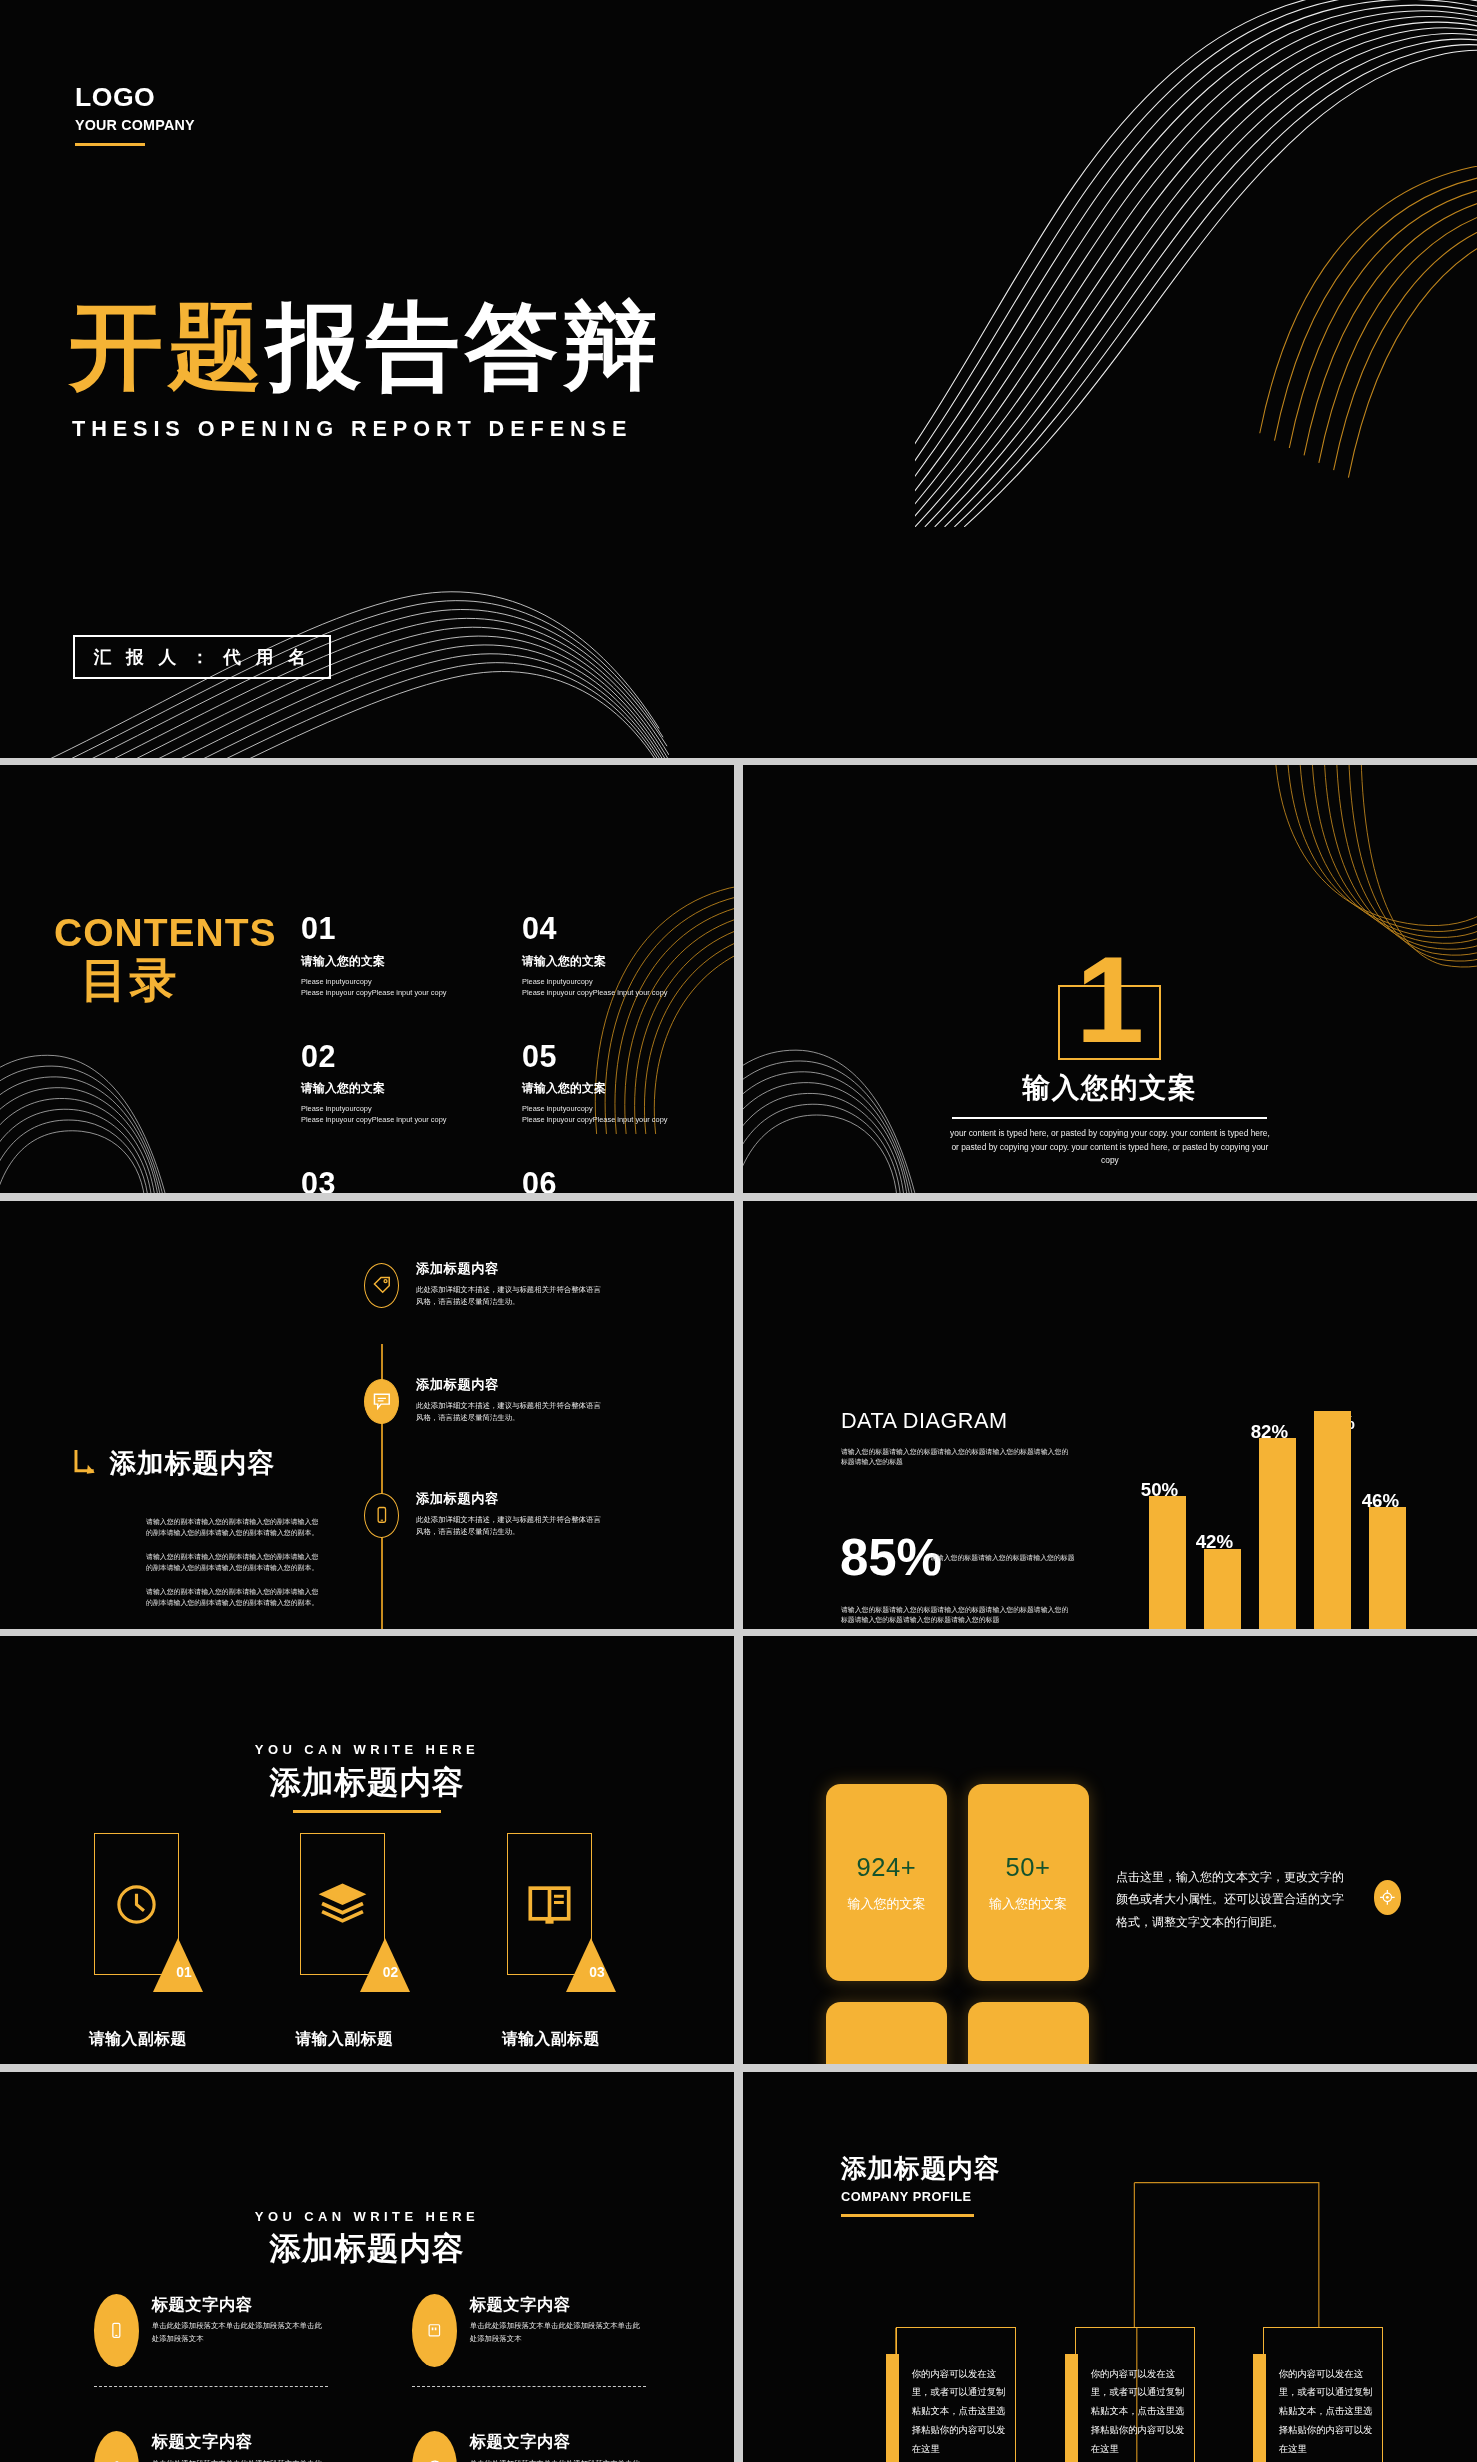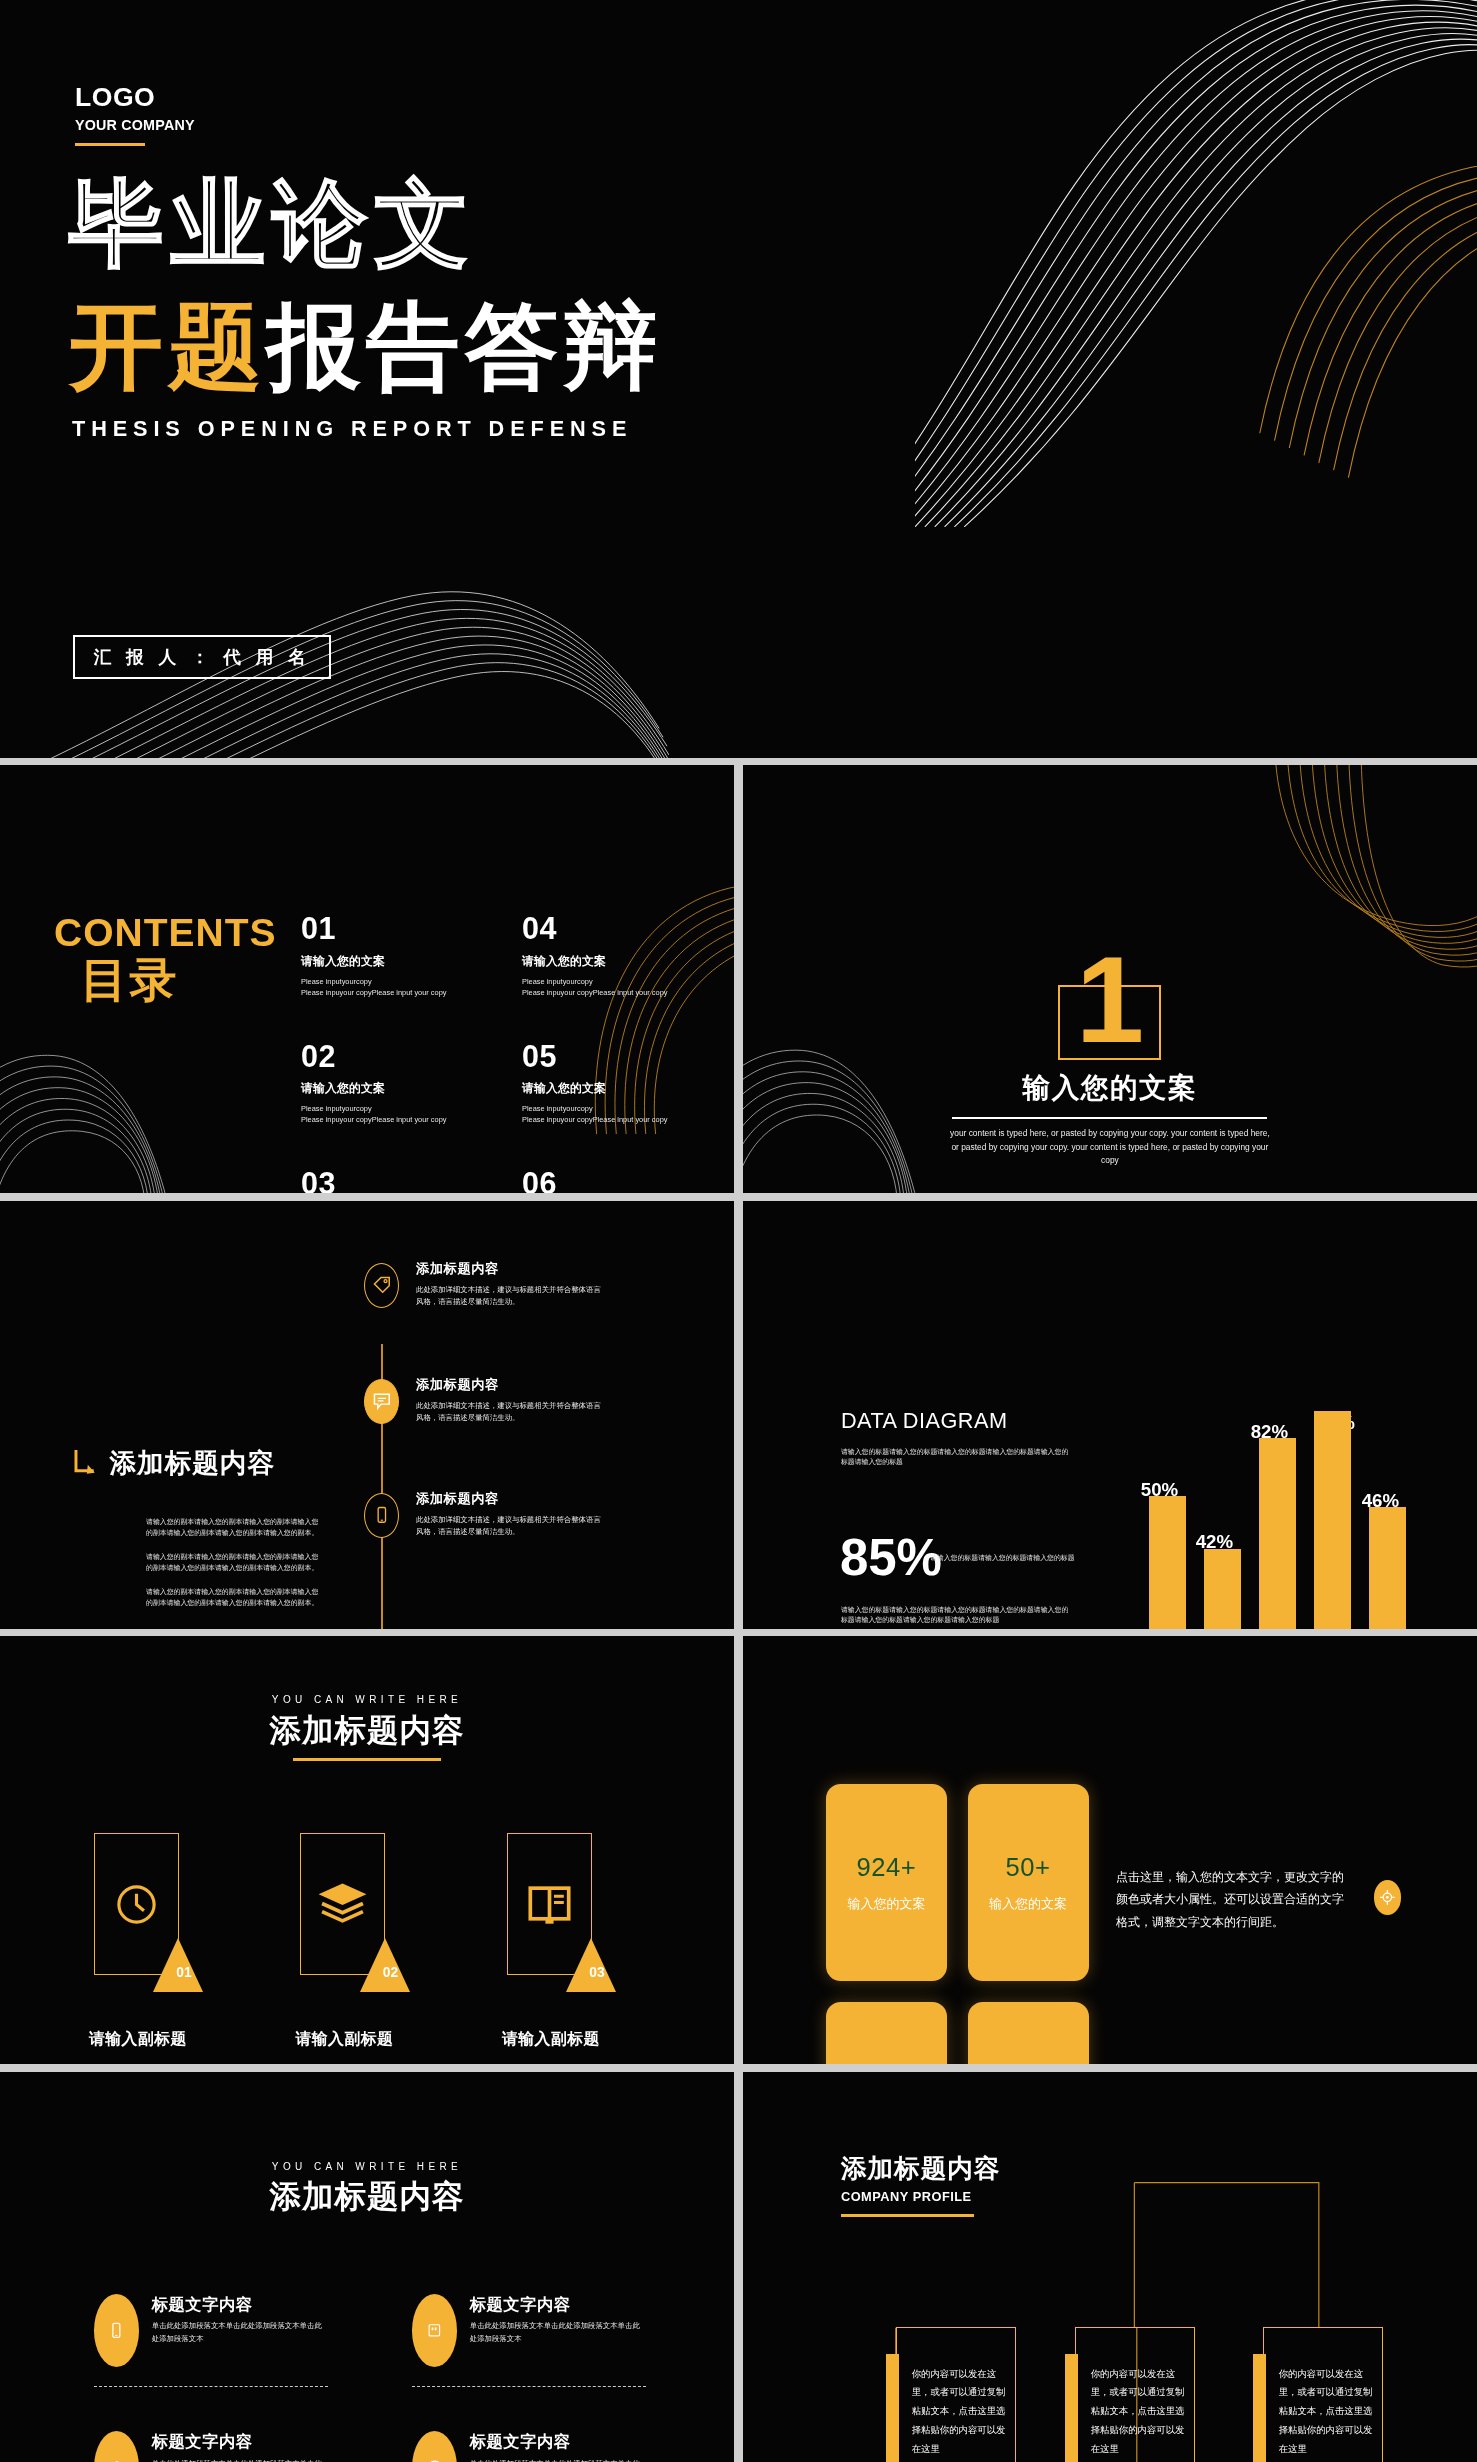--- a/index.html
+++ b/index.html
@@ -102,21 +102,21 @@
   .s5-big { position:absolute; left: 97px; top: 331px; font-size: 51px; font-weight: 900; color:#fff; line-height:1;}
   .s5-bigtxt { position:absolute; left: 187px; top: 352px; width: 148px; font-size: 6.9px; color:#e7e7e7; line-height:1.5;}
   .s5-p2 { position:absolute; left: 98px; top: 404px; width: 231px; font-size: 6.9px; color:#e7e7e7; line-height:1.55;}
 
   .s5-chart { position:absolute; left: 394px; top: 167px; width: 305px; height: 364px; }
   .s5-bar { position:absolute; bottom: 59px; width: 37px; background:#F5B335; }
   .s5-pct { position:absolute; width: 59px; text-align:center; font-size: 18.7px; font-weight: 800; color:#fff; }
 
   
   .centerhead { position:absolute; left:0; right:0; text-align:center; }
-  .centerhead .eyebrow { font-size: 10px; letter-spacing: 4.4px; color:#fff; font-weight:400; }
+  .centerhead .eyebrow { font-size: 13px; letter-spacing: 4.4px; color:#fff; font-weight:700;margin-top:48px; }
   .centerhead .h { font-size: 31.5px; font-weight: 900; color:#fff; letter-spacing:1px; margin-top:4.9px;}
   .centerhead .ul { width: 148px; height: 3px; background:#F5B335; margin: 5.9px auto 0; }
 
   .s6-row { position:absolute; left: 89px; top: 197px; width: 561px; display:flex; justify-content:space-between;}
   .s6-col { width: 148px; }
   .s6-card { position: relative; width: 85px; height: 142px; border: 1.5px solid #F5B335;
              display:flex; align-items:center; justify-content:center; margin-left: 4.9px; }
   .s6-tri { position:absolute; right: -25.6px; bottom: -17.7px; width: 0; height: 0;
             border-left: 25.6px solid transparent; border-right: 25.6px solid transparent;
             border-bottom: 54px solid #F5B335; }
@@ -208,21 +208,20 @@
         </g>
       </svg>
     </div>
 
     <div class="s1-logo">
       <div class="lg">LOGO</div>
       <div class="co">YOUR COMPANY</div>
       <div class="bar"></div>
     </div>
 
-    <div class="s1-title1">毕业论文</div>
     <div class="s1-title2"><span class="a">开题</span><span class="b">报告答辩</span></div>
     <div class="s1-sub">THESIS OPENING REPORT DEFENSE</div>
     <div class="s1-badge">汇 报 人 ： 代 用 名</div>
   </div>
 
   <div class="slide">
     <div class="deco" style="right:-89px; top:64px;">
       <svg width="256" height="305" viewBox="0 0 520 620">
         <g fill="none" stroke="#C98C1E" stroke-width="1.8" opacity=".95">
           <path d="M60 620 C 40 380 130 170 330 120 C 430 96 500 150 520 240"></path>

